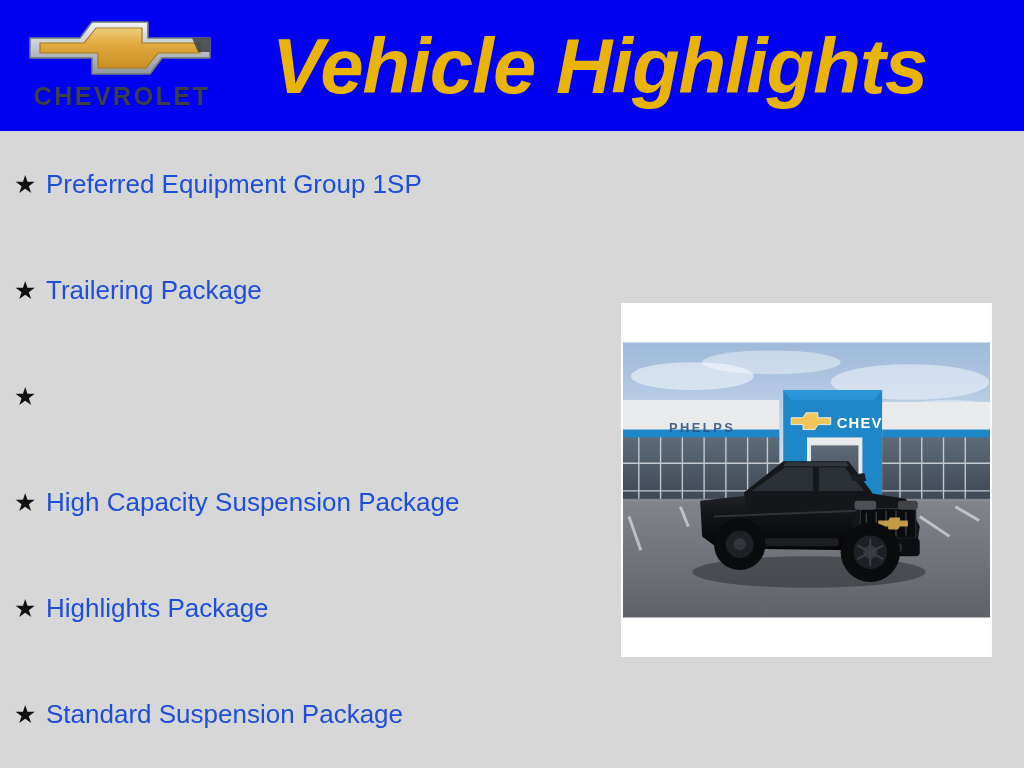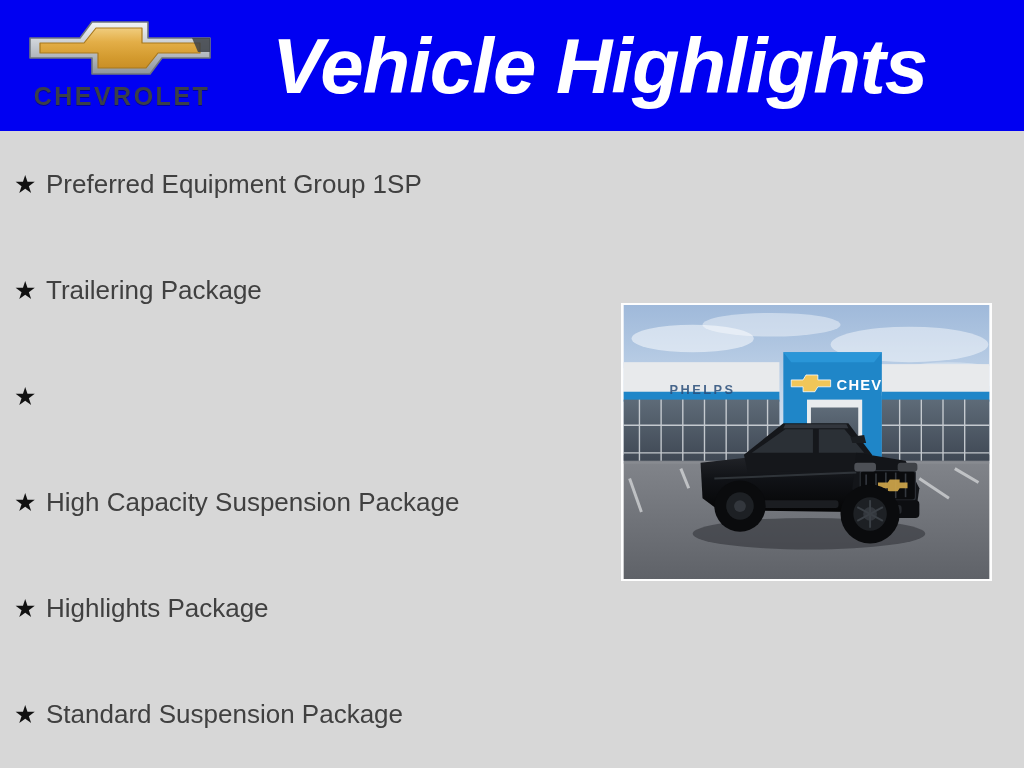--- a/index.html
+++ b/index.html
@@ -62,21 +62,21 @@
     color: #3a3f4a;
     text-shadow: 0 1px 0 rgba(0,0,0,0.35);
     line-height: 1;
   }
 
   .header-title {
     position: absolute;
     left: 272px;
     top: 50%;
     transform: translateY(-50%);
-    color: #ffffff;
+    color: #eab308;
     font-family: "Liberation Sans", sans-serif;
     font-weight: bold;
     font-style: italic;
     font-size: 78px;
     line-height: 1;
     white-space: nowrap;
     letter-spacing: -1px;
   }
 
   
@@ -108,32 +108,32 @@
     line-height: 30px;
     color: #111111;
     width: 32px;
     text-align: left;
   }
 
   .highlight-label {
     flex: 1 1 auto;
     font-size: 26px;
     line-height: 30px;
-    color: #404040;
+    color: #1d4ed8;
     font-family: "Liberation Sans", sans-serif;
     white-space: nowrap;
   }
 
   
   .vehicle-photo {
     position: absolute;
     left: 621px;
     top: 303px;
     width: 371px;
-    height: 278px;
+    height: 354px;
     background: #ffffff;
     border: 2px solid #fdfdfd;
     box-sizing: border-box;
     overflow: hidden;
   }
   .vehicle-photo svg {
     display: block;
     width: 100%;
     height: 100%;
   }

